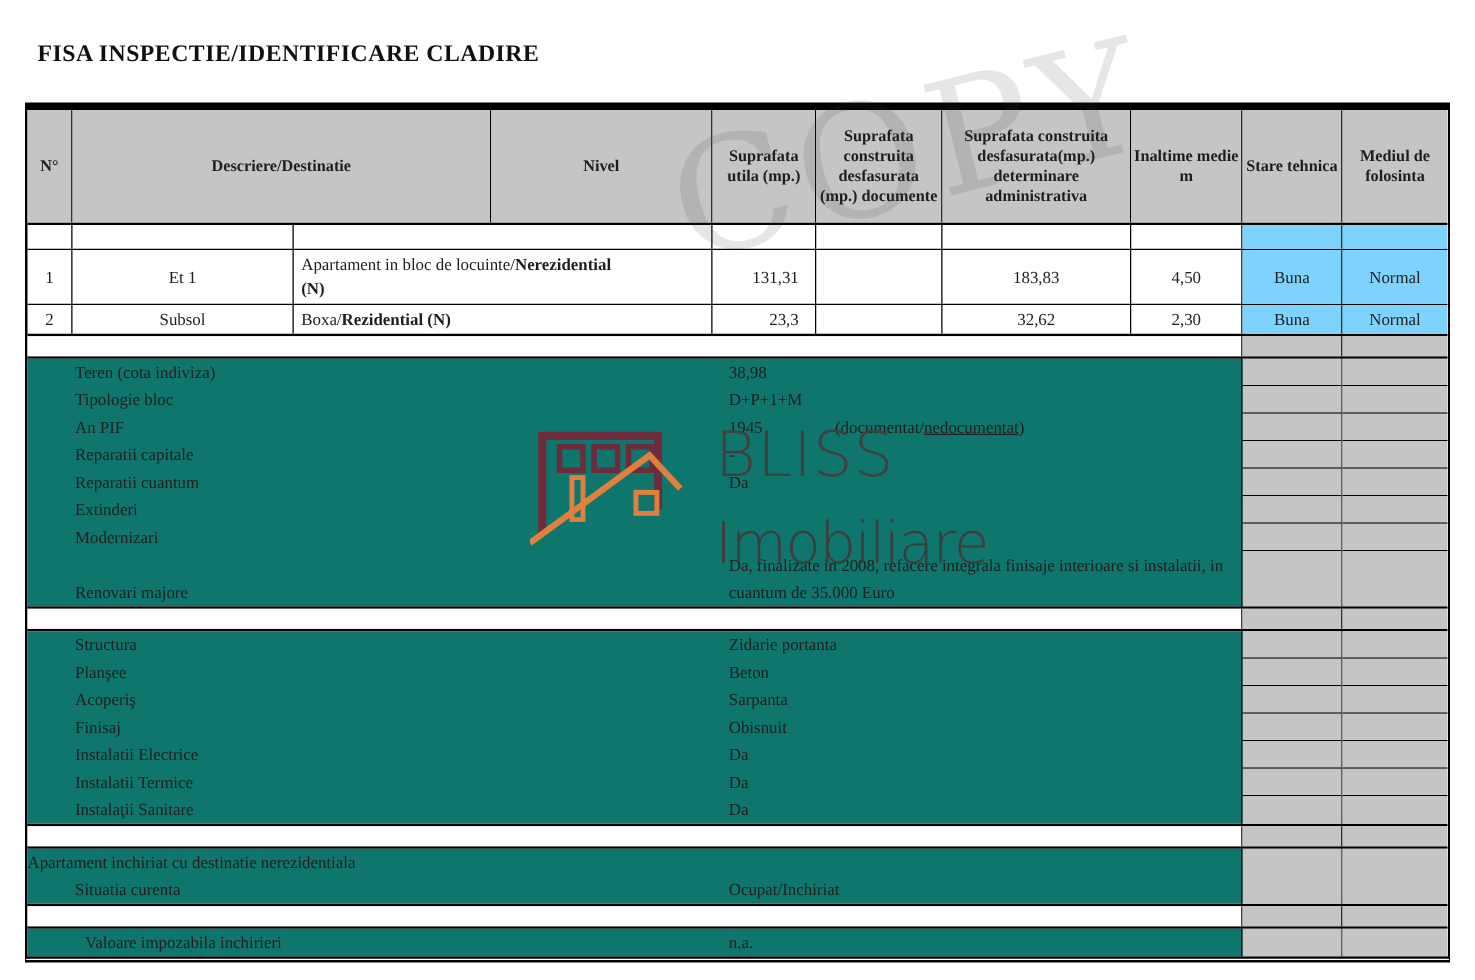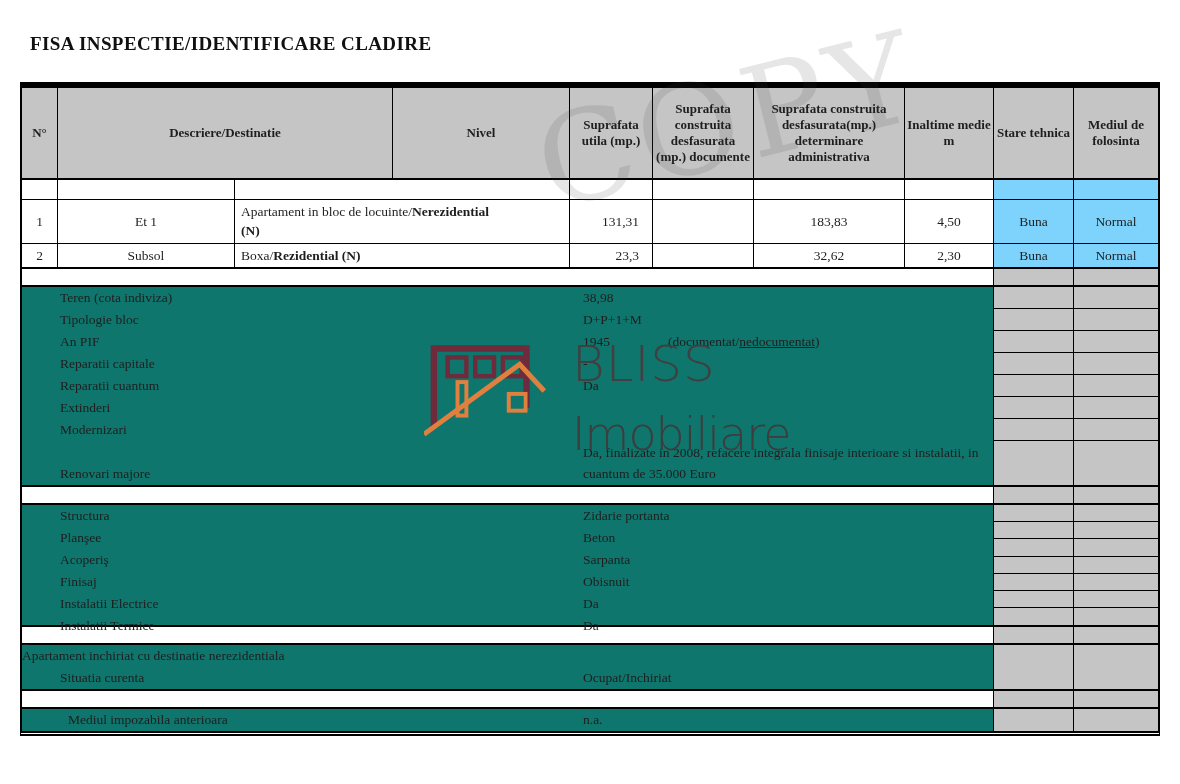--- a/index.html
+++ b/index.html
@@ -202,21 +202,21 @@
         <div class="gcell" style="height:44px"></div>
       </div>
     </div>
 
     <div class="seprow">
       <div class="sep-white"></div>
       <div class="sep-g1"></div>
       <div class="sep-g2"></div>
     </div>
 
-    <div class="sec" style="height:120px">
+    <div class="sec" style="height:154px">
       <div class="sec-white">
         <div class="line">
           <div class="lbl">Structura</div>
           <div class="val">Zidarie portanta</div>
         </div>
         <div class="line">
           <div class="lbl">Planşee</div>
           <div class="val">Beton</div>
         </div>
         <div class="line">
@@ -229,20 +229,21 @@
         </div>
         <div class="line">
           <div class="lbl">Instalatii Electrice</div>
           <div class="val">Da</div>
         </div>
         <div class="line">
           <div class="lbl">Instalatii Termice</div>
           <div class="val">Da</div>
         </div>
         <div class="line">
+          <div class="lbl">Instalaţii Sanitare</div>
           <div class="val">Da</div>
         </div>
       </div>
       <div class="grey-stack gs1">
         <div class="gcell" style="height:22px"></div>
         <div class="gcell" style="height:22px"></div>
         <div class="gcell" style="height:22px"></div>
         <div class="gcell" style="height:22px"></div>
         <div class="gcell" style="height:22px"></div>
         <div class="gcell" style="height:22px"></div>
@@ -285,21 +286,21 @@
 
     <div class="seprow">
       <div class="sep-white"></div>
       <div class="sep-g1"></div>
       <div class="sep-g2"></div>
     </div>
 
     <div class="sec" style="height:22px">
       <div class="sec-white">
         <div class="line">
-          <div class="val-lbl2">Mediul impozabila anterioara</div>
+          <div class="val-lbl2">Valoare impozabila inchirieri</div>
           <div class="val">n.a.</div>
         </div>
       </div>
       <div class="grey-stack gs1">
         <div class="gcell" style="height:22px"></div>
       </div>
       <div class="grey-stack gs2">
         <div class="gcell" style="height:22px"></div>
       </div>
     </div>

